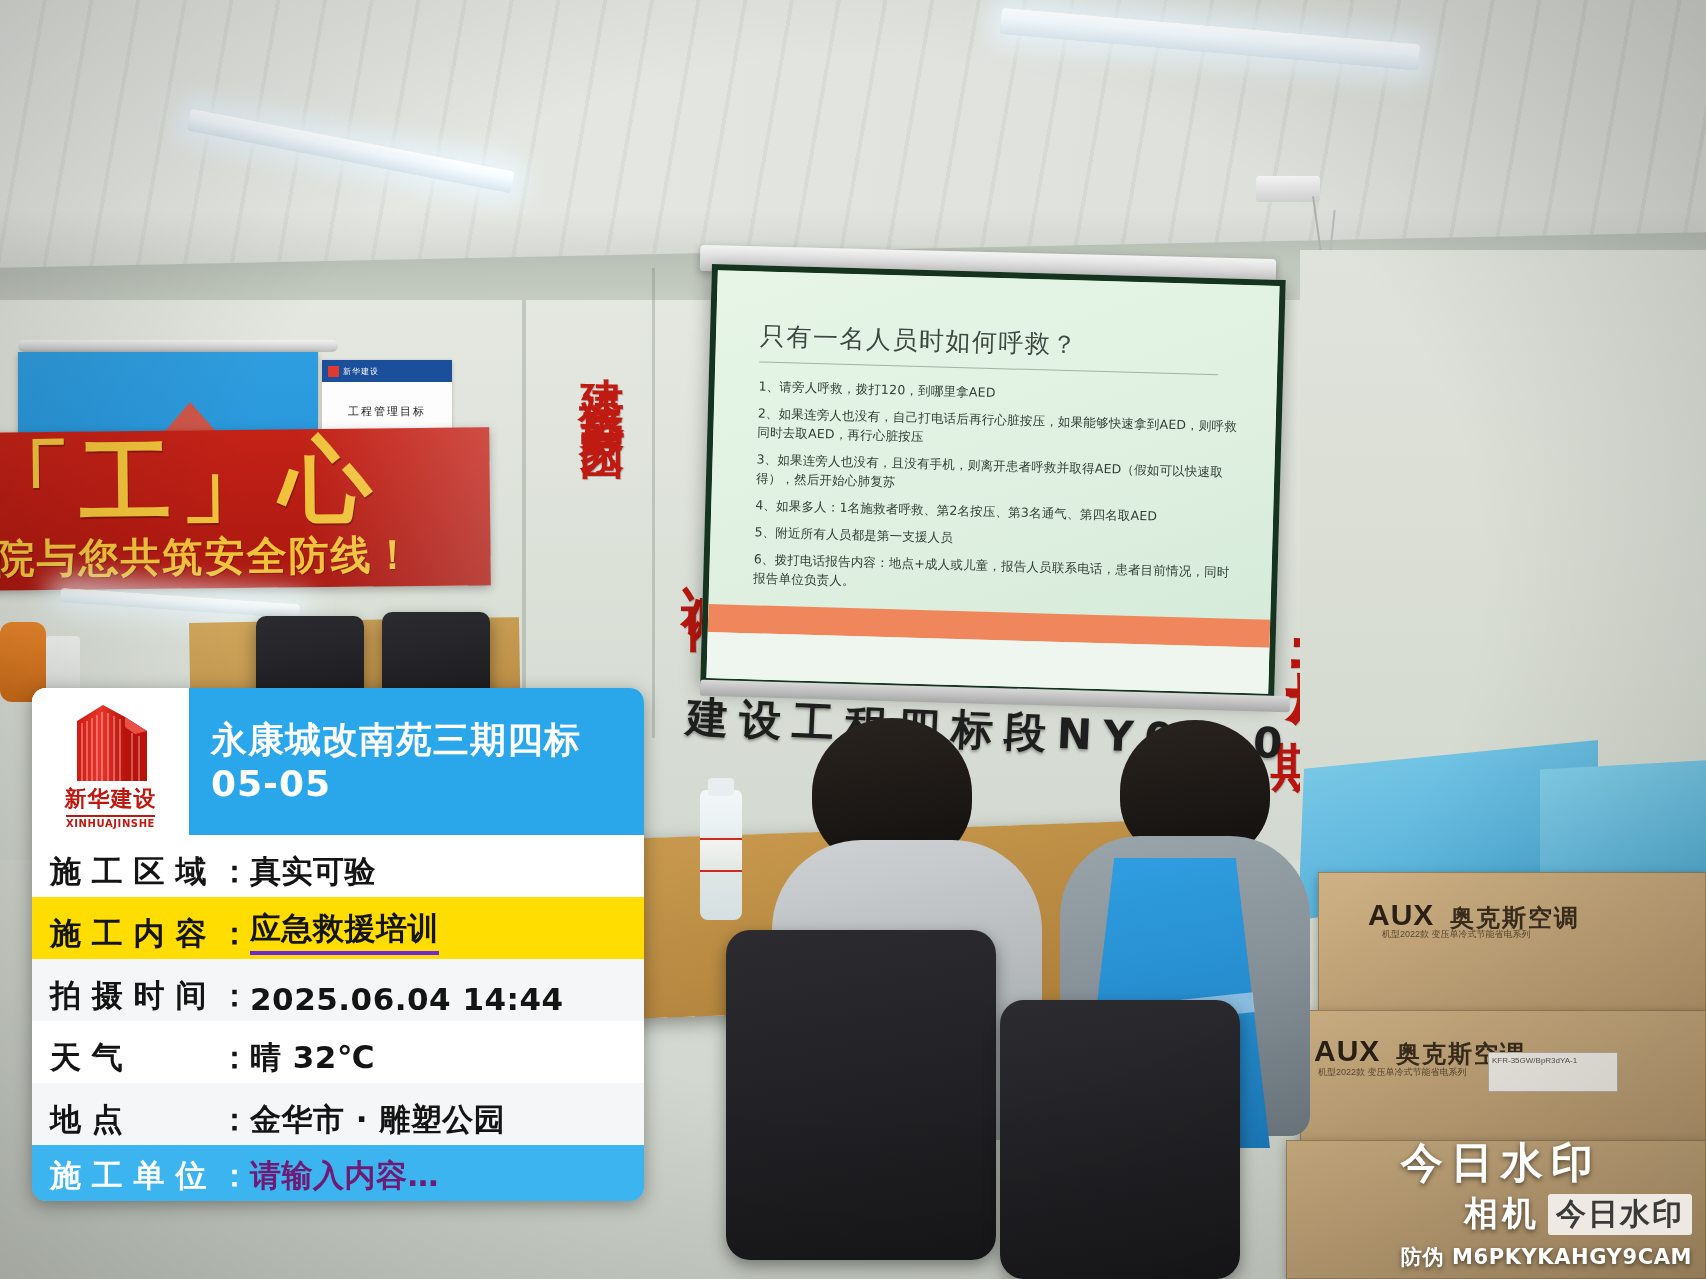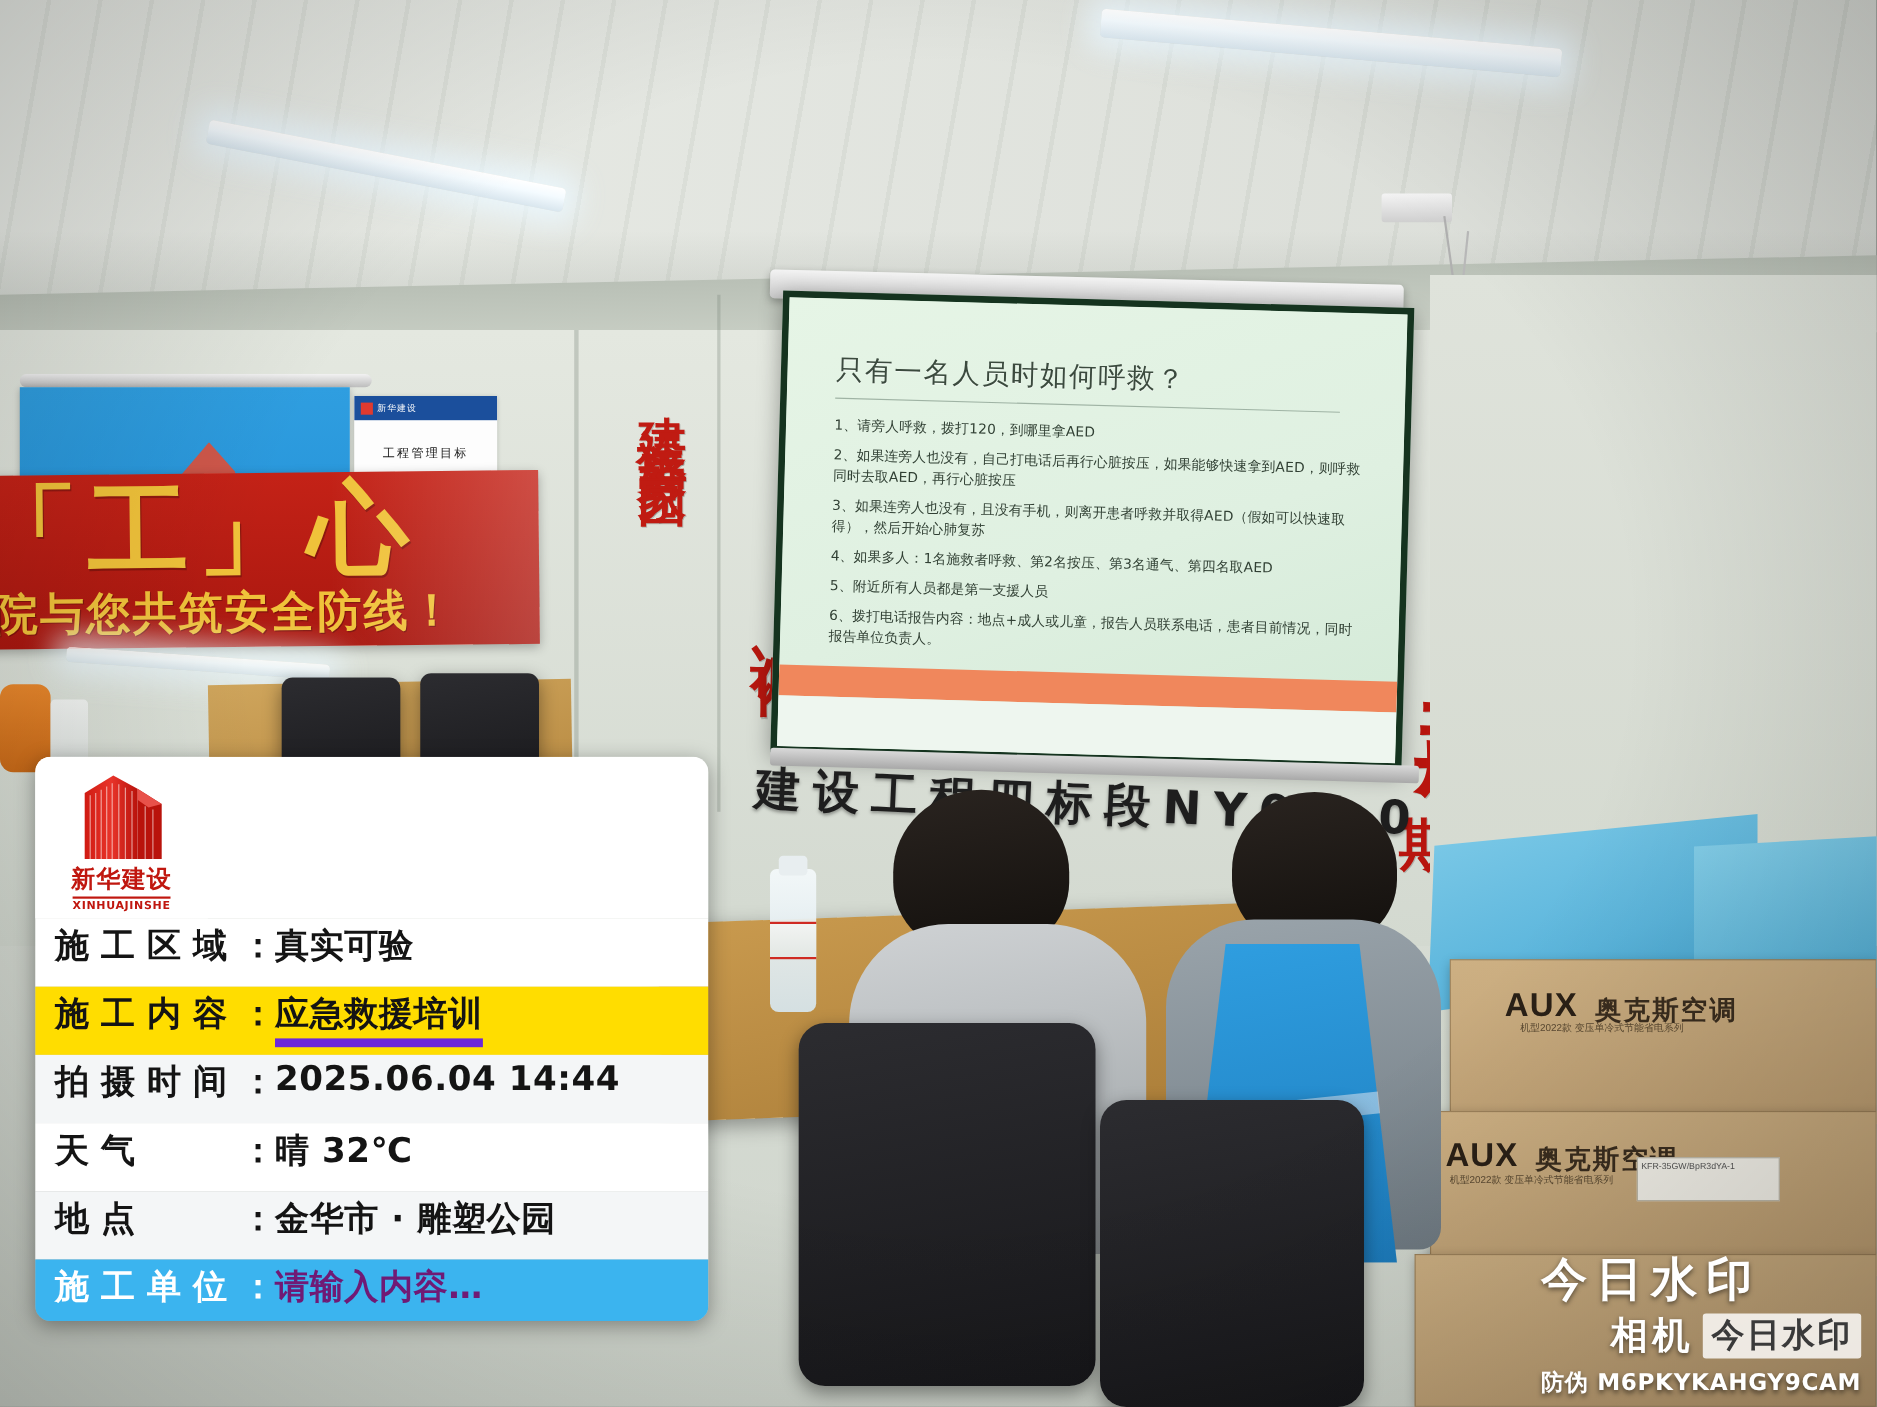--- a/index.html
+++ b/index.html
@@ -350,40 +350,40 @@
   }
   .wm-title-box {
     flex:1; background:#29a7ea; color:#fff;
     display:flex; align-items:center; padding:0 22px;
   }
   .wm-title {
     font-size:36px; font-weight:bold; line-height:1.22; letter-spacing:1px;
   }
 
   .wm-row {
-    display:flex; align-items:flex-start; min-height:62px;
+    display:flex; align-items:flex-end; min-height:62px;
     padding:4px 18px; background:#f4f6f7;
   }
   .wm-row.alt { background:#fff; }
   .wm-row.highlight { background:#ffdd00; }
   .wm-row.footer { background:#3bb4ef; min-height:56px; }
 
   .wm-label {
     width:200px; flex:0 0 200px;
     font-size:31px; font-weight:bold; color:#141414;
     display:flex; justify-content:space-between;
   }
   .wm-label.footer-label { color:#ffffff; }
   .wm-label span.colon { margin-left:2px; }
   .wm-label-inner { display:flex; justify-content:space-between; width:168px; }
   .wm-value {
     font-size:31px; font-weight:bold; color:#141414; letter-spacing:.5px;
   }
   .wm-value.underline {
-    border-bottom:8px solid #6d28d9; padding-bottom:1px;
+    border-bottom:4px solid #6d28d9; padding-bottom:1px;
   }
   .wm-value.placeholder { color:#701a75; font-weight:bold; }
 
   
   .brand-wm {
     position:absolute; right:14px; bottom:8px; text-align:left;
     font-family:"DejaVu Sans","Liberation Sans",sans-serif;
     color:#fff;
     text-shadow: 0 2px 5px rgba(0,0,0,.55);
   }
@@ -541,20 +541,23 @@
               <line x1="57" y1="18" x2="57" y2="80"></line>
               <line x1="69" y1="32" x2="69" y2="80"></line>
               <line x1="76" y1="35" x2="76" y2="80"></line>
             </g>
           </svg>
         </div>
         <div class="wm-logo-cn">新华建设</div>
         <div class="wm-logo-en">XINHUAJINSHE</div>
       </div>
 
+      <div class="wm-title-box">
+        <div class="wm-title">永康城改南苑三期四标05-05</div>
+      </div>
     </div>
 
     <div class="wm-row alt">
       <div class="wm-label">
         <span class="wm-label-inner">施 工 区 域</span>
           <span class="colon">：</span>
       </div>
       <div class="wm-value">真实可验</div>
     </div>
 

